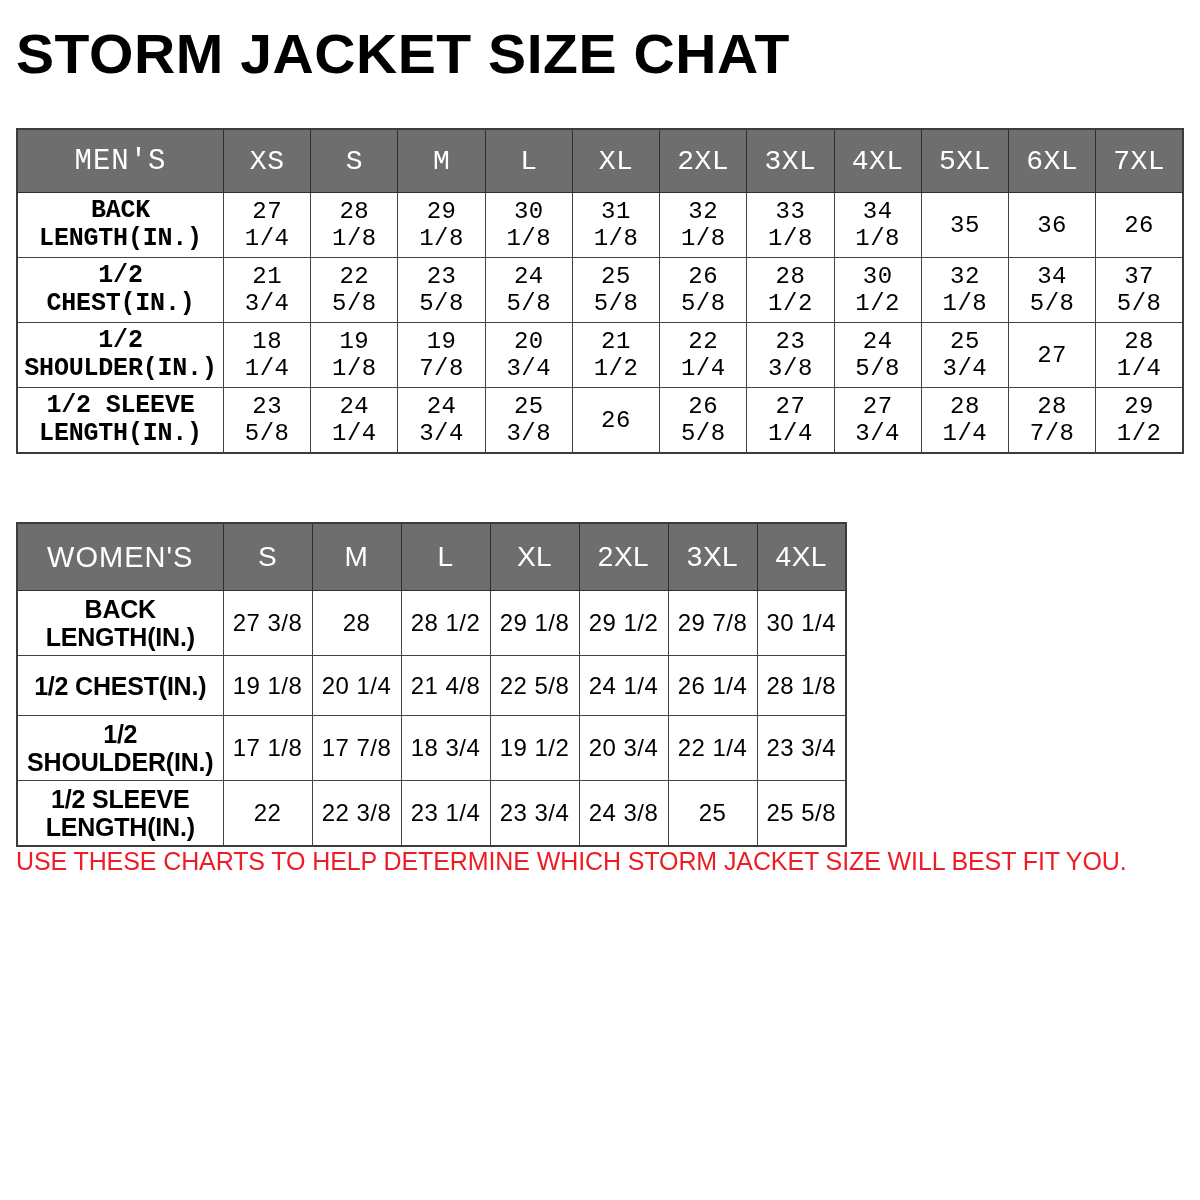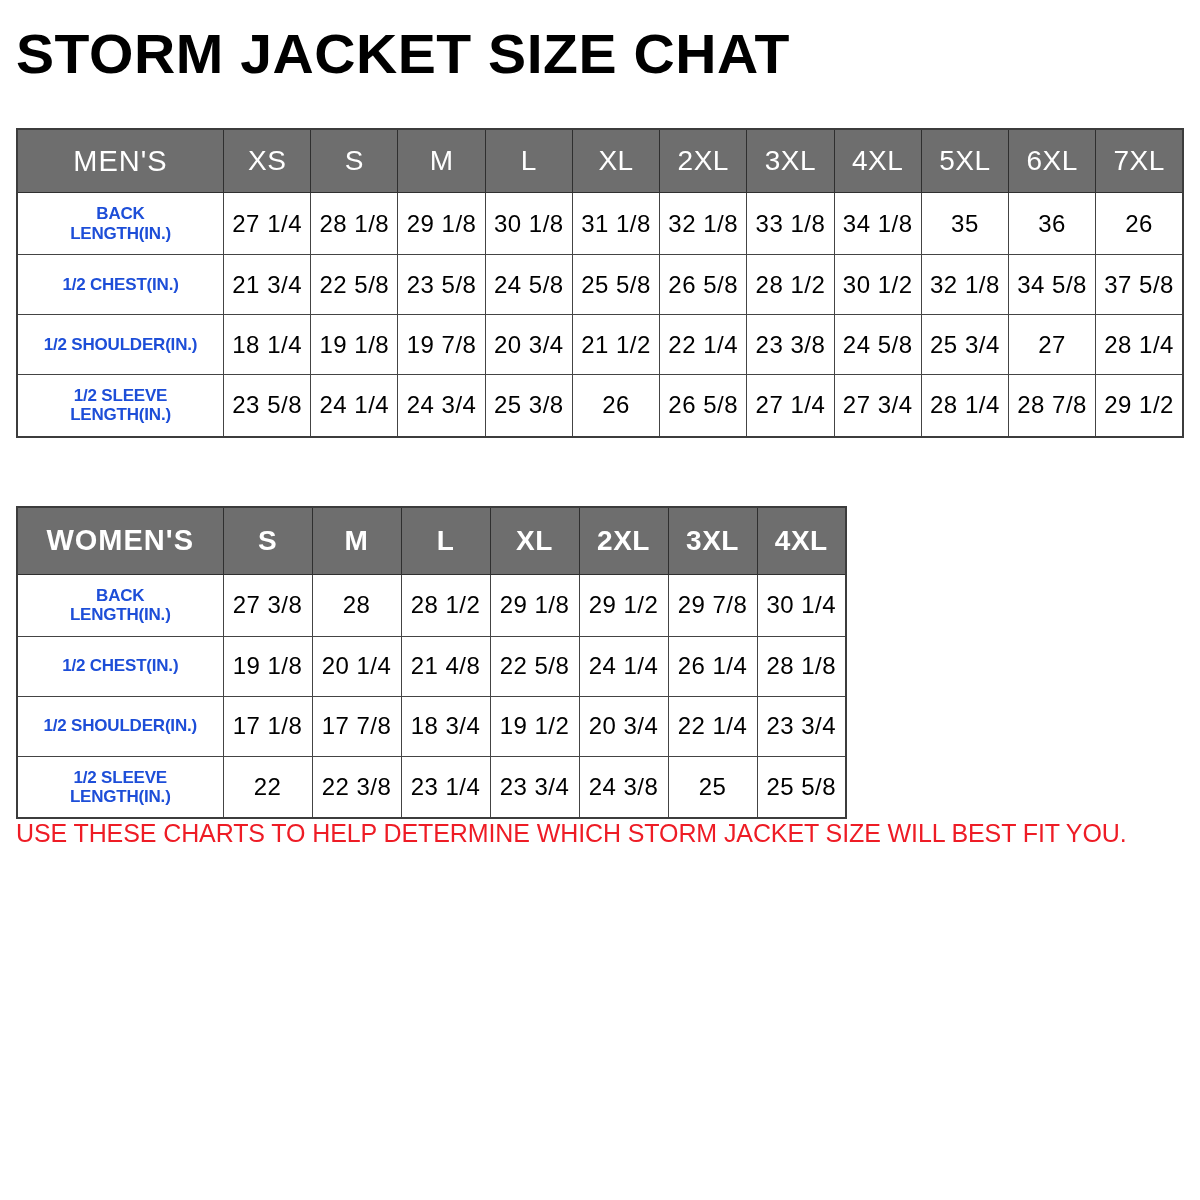--- a/index.html
+++ b/index.html
@@ -70,46 +70,46 @@
     font-size: 28px;
     height: 62px;
     border-color: #2f2f2f;
     letter-spacing: 0.5px;
   }
   table.sizechart thead th.corner {
     font-size: 29px;
     letter-spacing: 1px;
   }
   table.sizechart tbody th.rowhead {
-    font-size: 17px;
+    font-size: 25px;
     font-weight: 700;
     line-height: 1.12;
-    color: #1d4ed8;
+    color: #000000;
     padding: 4px 2px;
     letter-spacing: -0.2px;
   }
   table.sizechart tbody td {
     font-size: 24px;
     font-weight: 400;
     color: #000000;
     letter-spacing: 0.5px;
   }
   table.sizechart tbody tr { height: 60px; }
   table.sizechart tbody tr.tall { height: 62px; }
 
   
-  #men-table { width: 1168px; }
+  #men-table { width: 1168px; font-family: Liberation Mono, monospace; }
   #men-table col.c-label { width: 206px; }
   #men-table col.c-size  { width: 87px; }
 
   
   #women-table { width: 830px; }
   #women-table col.c-label { width: 206px; }
   #women-table col.c-size  { width: 89px; }
-  #women-table thead th { height: 66px; font-weight: bold; }
+  #women-table thead th { height: 66px; }
 
   .footer-note {
     color: #ee1c25;
     font-size: 25px;
     font-weight: 400;
     letter-spacing: -0.1px;
     margin: 0;
     white-space: nowrap;
   }
 </style>

